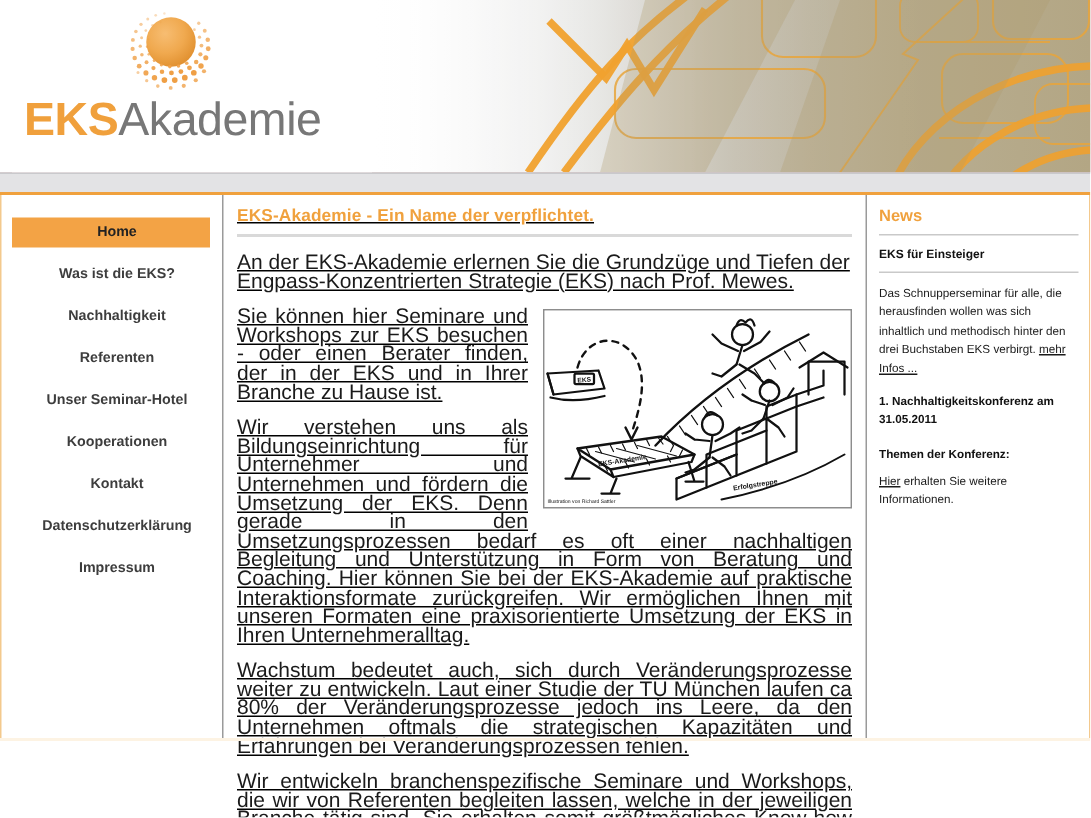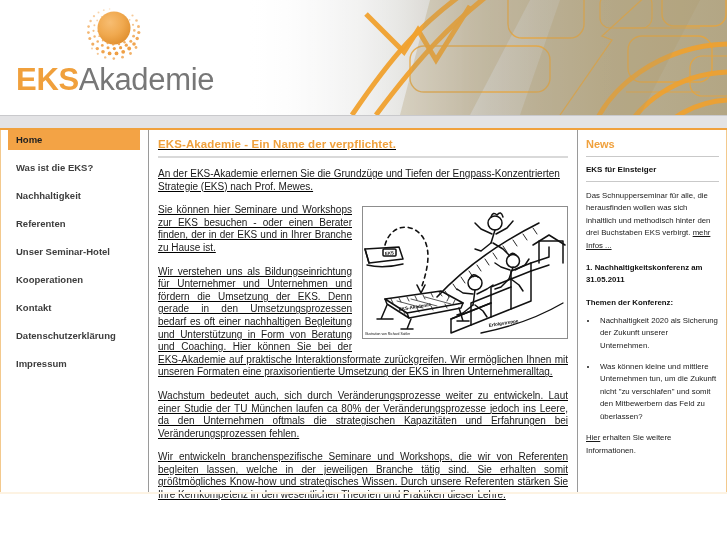--- a/index.html
+++ b/index.html
@@ -97,22 +97,23 @@
   #edge-right { position:absolute; left:726px; top:0; width:1px; height:362px; background:#f3c98d; }
 
   #footline {
     position: absolute; left: 0; top: 492px;
     width: 727px; height: 2px;
     background: #fdf3e3;
   }
 
   
   #nav {
-    position: absolute; left: 8px; top: 0;
+    position: absolute; left: 8px; top: 15px;
     width: 132px;
+    text-align: center;
   }
   .nav-item {
     display: block;
     font-size: 9.5px;
     font-weight: bold;
     color: #3d3d3d;
     padding: 4px 0 4px 8px;
     margin-bottom: 8px;
     text-decoration: none;
     line-height: 12px;
@@ -135,21 +136,21 @@
     font-weight: bold;
     color: #f0a13d;
     margin: 0 0 6px 0;
     letter-spacing: 0.1px;
   }
   #title-rule {
     height: 2px; background: #d9d9d9;
     margin: 0 0 10px 0;
   }
   .p {
-    font-size: 10px;
+    font-size: 14px;
     line-height: 12.6px;
     color: #1a1a1a;
     margin: 0 0 11px 0;
     text-align: justify;
   }
   .p.nojust { text-align: left; }
 
   
   #cartoon-wrap {
     float: right;
@@ -455,22 +456,18 @@
     </div>
 
     <aside id="news">
       <h2 id="news-title">News</h2>
       <div class="news-rule"></div>
       <div id="news-sub">EKS für Einsteiger</div>
       <div class="news-rule"></div>
       <p class="news-p"><span>Das Schnupperseminar für alle, die herausfinden wollen was sich inhaltlich und methodisch hinter den drei Buchstaben EKS verbirgt.</span> <a class="news-link">mehr Infos ...</a></p>
       <div id="news-date">1. Nachhaltigkeitskonferenz am 31.05.2011</div>
       <div id="news-themen">Themen der Konferenz:</div>
-      <ul id="news-list">
-        <li>Nachhaltigkeit 2020 als Sicherung der Zukunft unserer Unternehmen.</li>
-        <li>Was können kleine und mittlere Unternehmen tun, um die Zukunft nicht "zu verschlafen" und somit den Mitbewerbern das Feld zu überlassen?</li>
-      </ul>
       <p id="news-footer"><a class="news-link">Hier</a><span> erhalten Sie weitere Informationen.</span></p>
     </aside>
   </div>
 
   <div id="footline"></div>
 </div>
 
 </body></html>

